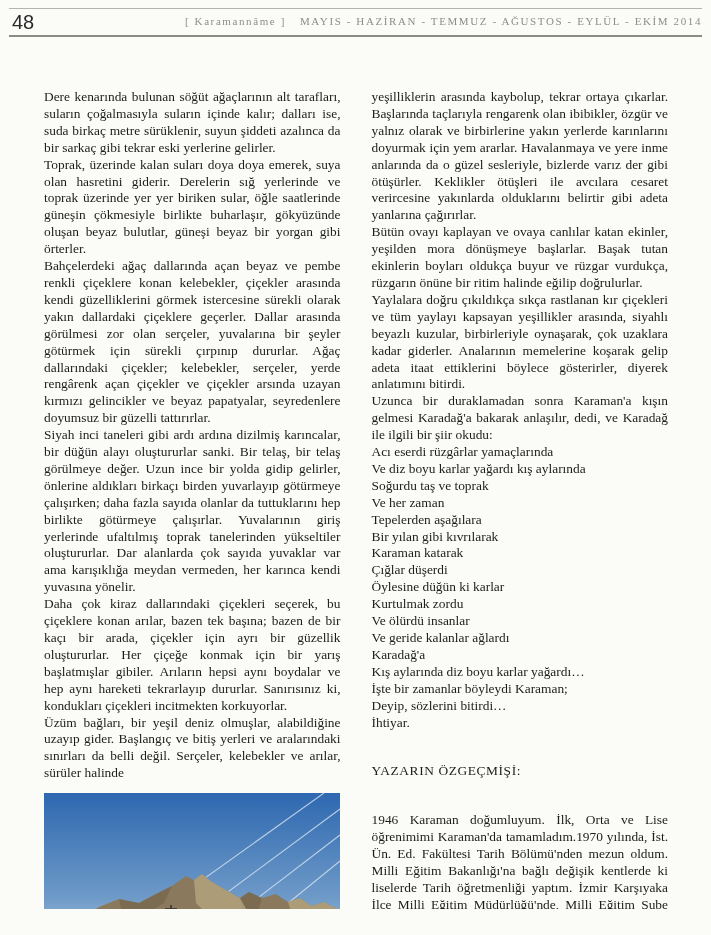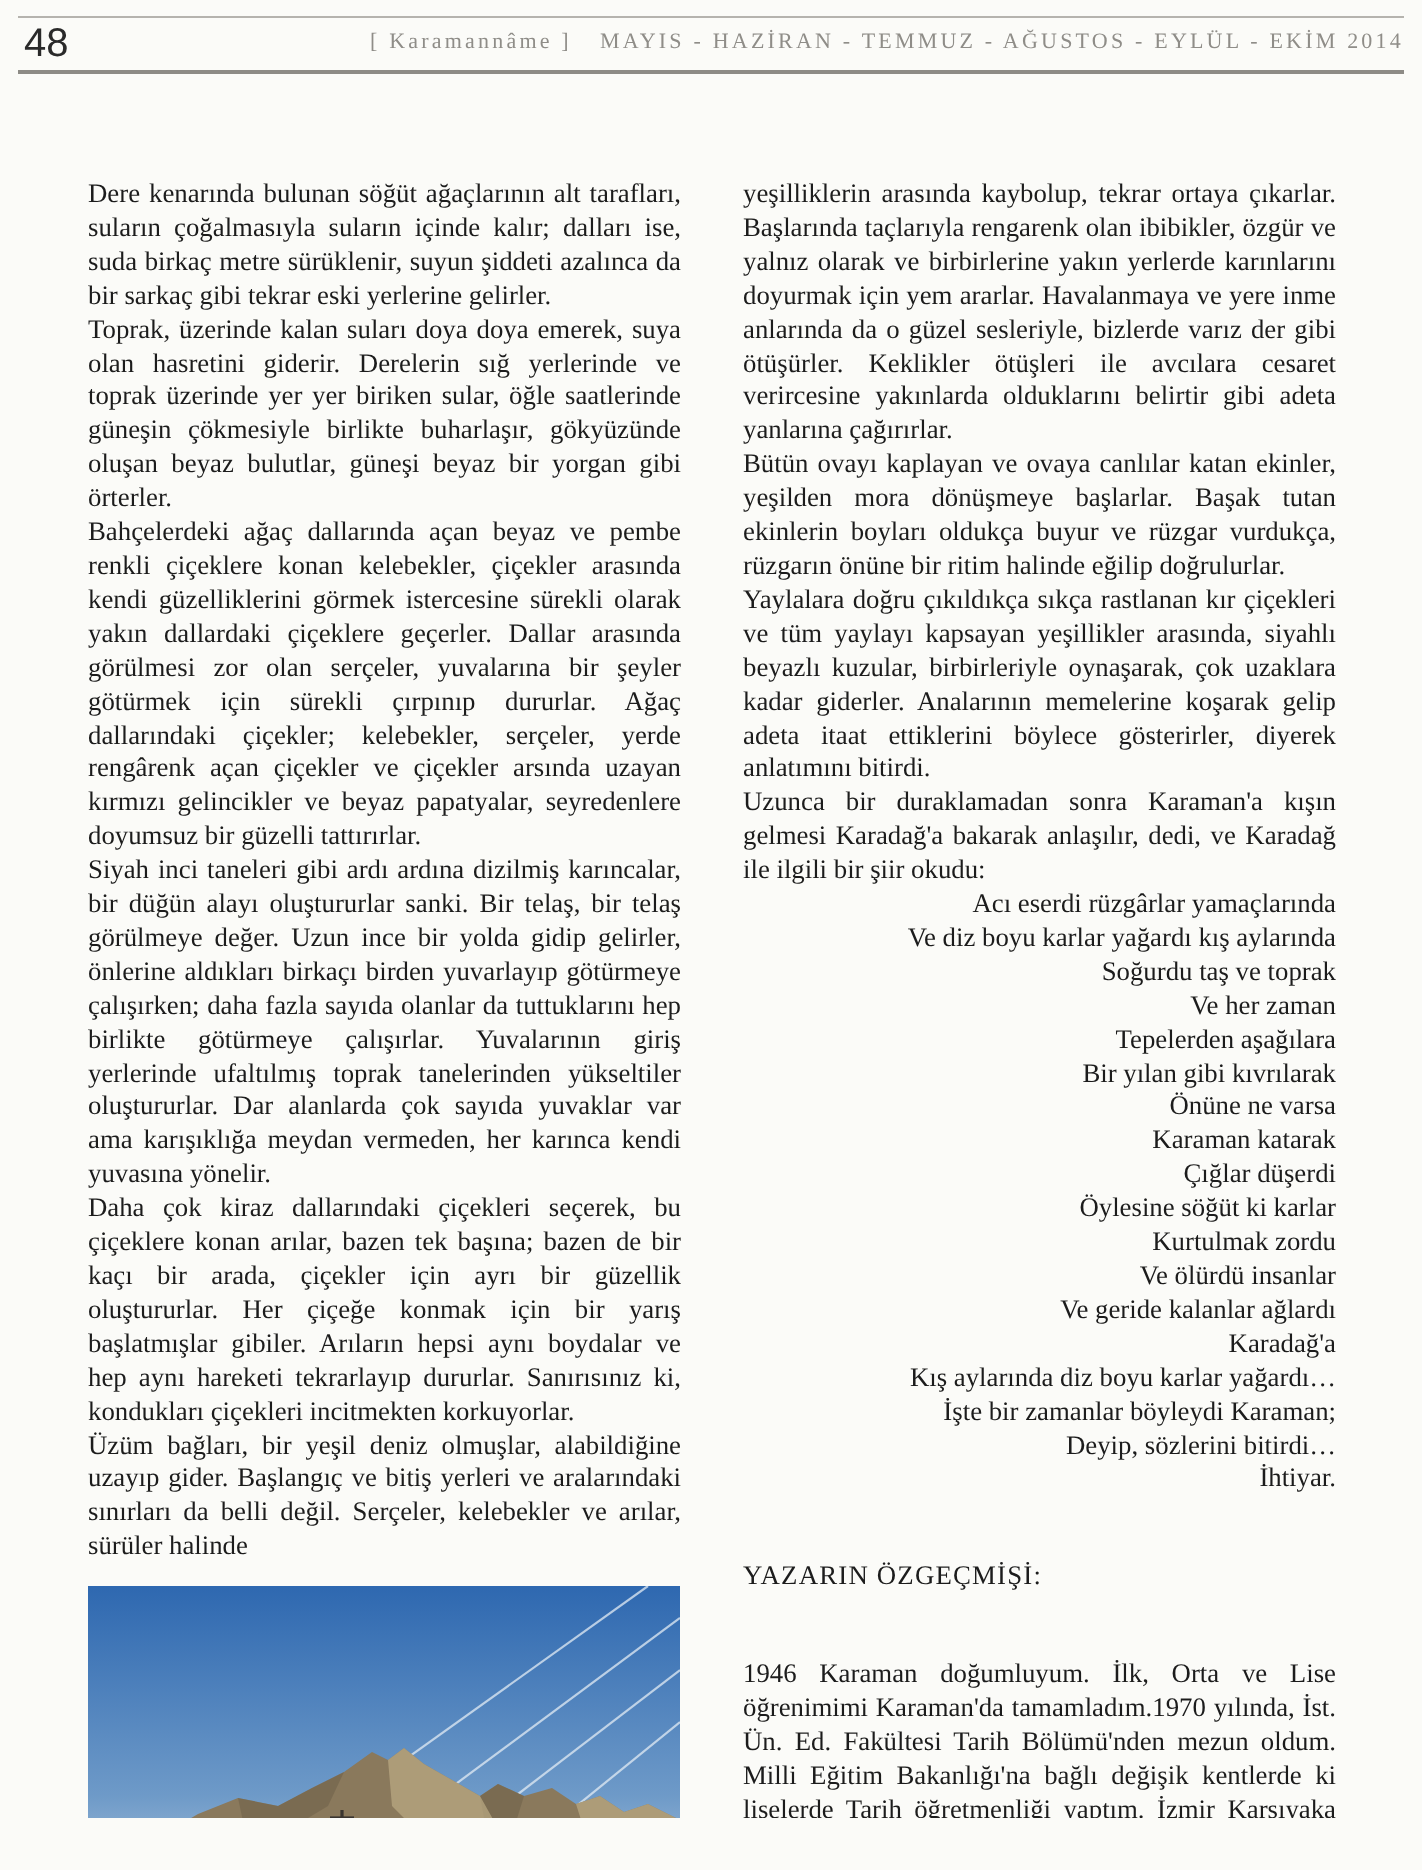--- a/index.html
+++ b/index.html
@@ -8,21 +8,21 @@
   .header{position:absolute;top:8px;left:9px;right:9px;height:26px;
           border-top:1px solid #b5b3ae;border-bottom:2px solid #8d8b86;}
   .page-num{position:absolute;left:3px;top:2px;font-family:"Liberation Sans",sans-serif;
             font-size:20px;color:#2a2a2a;line-height:22px;}
   .header-title{position:absolute;left:0;right:0;top:6px;text-align:right;
                 font-size:11px;color:#8f8d88;letter-spacing:1.6px;white-space:nowrap;}
   .header-title .months{margin-left:14px;}
   .columns{position:absolute;top:89px;left:44px;width:624px;display:flex;gap:31px;}
   .col{width:296.5px;font-size:13.4px;line-height:16.9px;}
   .col p{margin:0;text-align:justify;}
-  .poem div{margin:0;text-align:right;}
+  .poem div{margin:0;text-align:left;}
   .bio-heading{margin:32px 0 !important;text-align:left !important;letter-spacing:0.6px;}
   .bio-name{text-align:left !important;}
   .photo{position:relative;margin-top:11px;width:296px;height:227px;overflow:hidden;background:#9db8d2;}
   .photo svg{display:block;width:296px;height:227px;}
 </style>
 </head>
 <body>
 
 <div class="page">
 
@@ -126,24 +126,23 @@
       <p>Yaylalara doğru çıkıldıkça sıkça rastlanan kır çiçekleri ve tüm yaylayı kapsayan yeşillikler arasında, siyahlı beyazlı kuzular, birbirleriyle oynaşarak, çok uzaklara kadar giderler. Analarının memelerine koşarak gelip adeta itaat ettiklerini böylece gösterirler, diyerek anlatımını bitirdi.</p>
       <p>Uzunca bir duraklamadan sonra Karaman'a kışın gelmesi Karadağ'a bakarak anlaşılır, dedi, ve Karadağ ile ilgili bir şiir okudu:</p>
 
       <div class="poem">
         <div>Acı eserdi rüzgârlar yamaçlarında</div>
         <div>Ve diz boyu karlar yağardı kış aylarında</div>
         <div>Soğurdu taş ve toprak</div>
         <div>Ve her zaman</div>
         <div>Tepelerden aşağılara</div>
         <div>Bir yılan gibi kıvrılarak</div>
-        <div>Önüne ne varsa</div>
         <div>Karaman katarak</div>
         <div>Çığlar düşerdi</div>
-        <div>Öylesine söğüt ki karlar</div>
+        <div>Öylesine düğün ki karlar</div>
         <div>Kurtulmak zordu</div>
         <div>Ve ölürdü insanlar</div>
         <div>Ve geride kalanlar ağlardı</div>
         <div>Karadağ'a</div>
         <div>Kış aylarında diz boyu karlar yağardı…</div>
         <div>İşte bir zamanlar böyleydi Karaman;</div>
         <div>Deyip, sözlerini bitirdi…</div>
         <div>İhtiyar.</div>
       </div>
 

